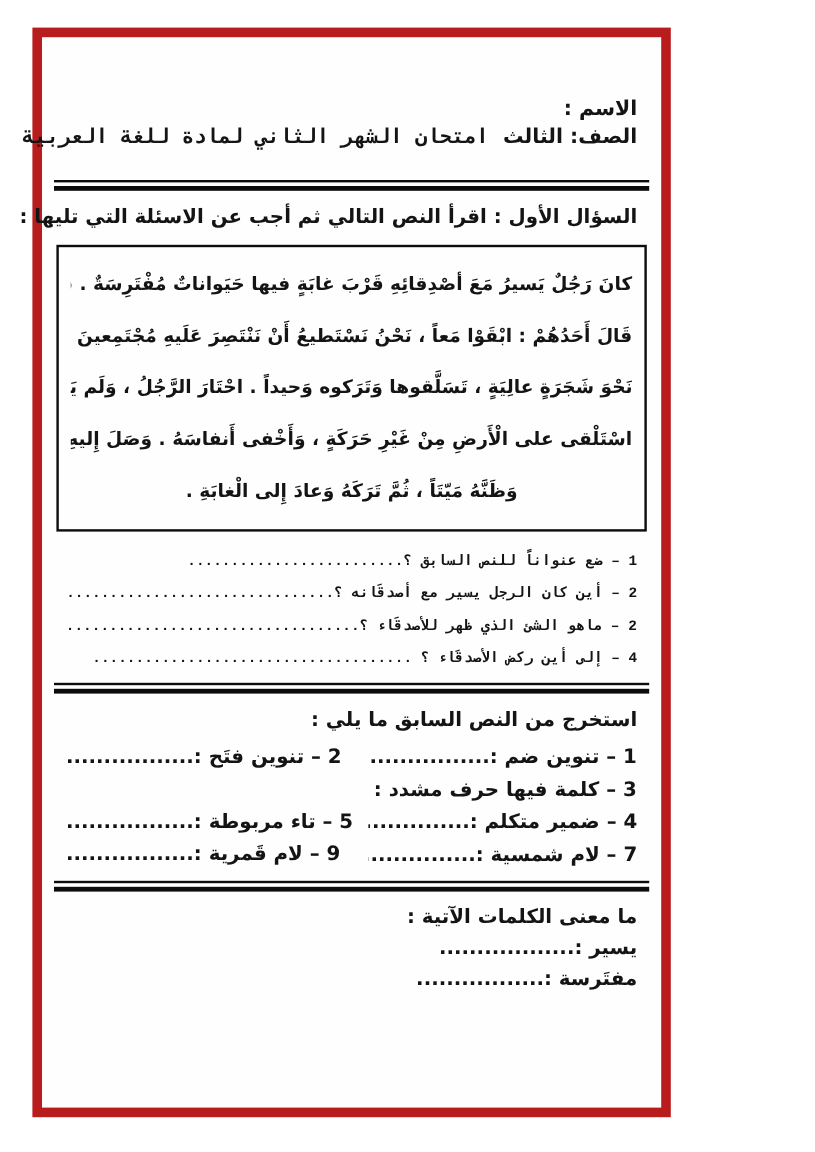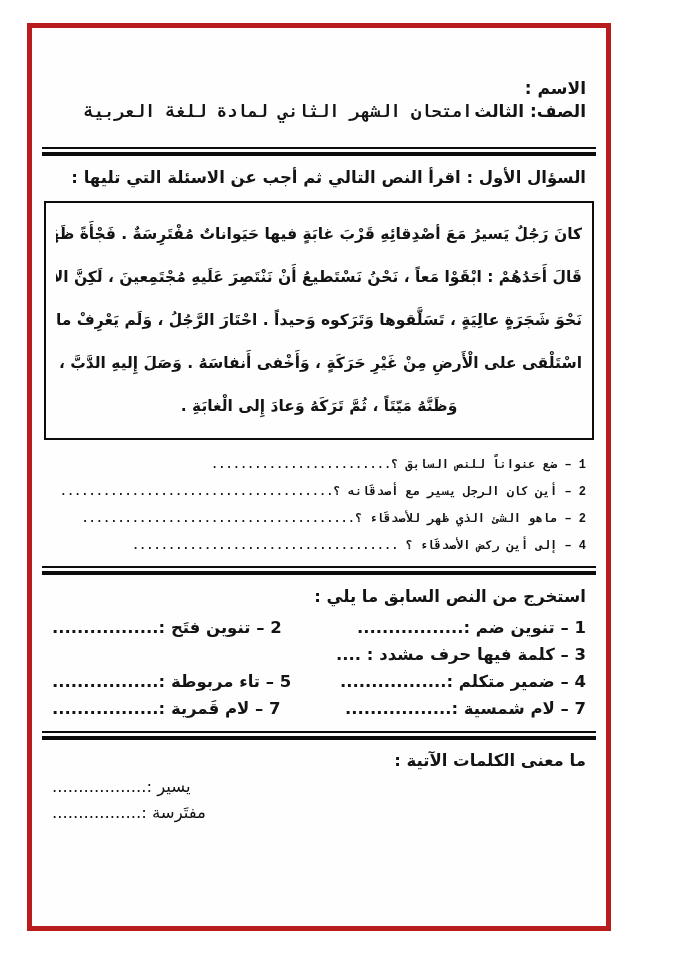--- a/index.html
+++ b/index.html
@@ -1,43 +1,43 @@
 <!DOCTYPE html>
 <html lang="ar"><head>
 <meta charset="utf-8">
 <style>
   html,body{margin:0;padding:0;}
   body{
     width:679px;height:960px;position:relative;background:#ffffff;
     font-family:"DejaVu Sans","Liberation Sans",sans-serif;color:#141414;
   }
   .sheet{
-    position:absolute;left:27px;top:23px;width:584px;height:908px;
-    box-sizing:border-box;border:5px solid #b91c1c;background:#fefefe;
+    position:absolute;left:27px;top:23px;width:532px;height:908px;
+    box-sizing:border-box;border:8px solid #b91c1c;background:#fefefe;
   }
   .content{direction:rtl;padding:0 20px;box-sizing:border-box;}
   .name-line{margin-top:49px;font-size:17px;font-weight:bold;line-height:22px;text-align:right;}
   .header-row{display:flex;align-items:baseline;font-weight:bold;font-size:17px;line-height:24px;}
-  .class-label{white-space:nowrap;}
+  .class-label{white-space:nowrap;margin-left:12px;}
   .exam-title{flex:1;text-align:center;padding-left:30px;white-space:nowrap;font-family:Liberation Mono, monospace;}
   .rule{height:3px;border-top:2px solid #0c0c0c;border-bottom:4px solid #0c0c0c;margin:22px -10px 0;}
   .rule.r2{margin-top:6px;}
   .rule.r3{margin-top:9px;}
   .instruction{margin-top:9px;font-size:16.5px;font-weight:bold;line-height:26px;text-align:right;white-space:nowrap;}
   .instruction.s2{margin-top:9px;}
   .instruction.s3{margin-top:8px;}
   .passage-box{margin:10px -8px 0;border:2px solid #0c0c0c;padding:10px 10px;background:#fefefe;}
   .p-line{font-size:15.5px;font-weight:bold;line-height:43px;text-align:center;white-space:nowrap;overflow:hidden;}
   .questions{margin-top:12px;}
   .q-line{font-size:12px;font-weight:bold;line-height:27px;text-align:right;white-space:nowrap;overflow:hidden;font-family:Liberation Mono, monospace;}
   .ex-rows{margin-top:4px;}
   .ex-row{display:flex;font-weight:bold;font-size:16.5px;line-height:27px;}
   .ex-right{flex:0 0 47%;white-space:nowrap;overflow:hidden;}
   .ex-left{flex:1;text-align:left;white-space:nowrap;overflow:hidden;}
-  .mean-line{font-size:16.5px;font-weight:normal;line-height:26px;text-align:left;white-space:nowrap;}
+  .mean-line{font-size:16.5px;font-weight:bold;line-height:26px;text-align:right;white-space:nowrap;}
 </style>
 </head>
 <body>
 
 <div class="sheet">
   <div class="content">
 
     <div class="name-line">الاسم :</div>
 
     <div class="header-row">
@@ -76,21 +76,21 @@
       <div class="ex-row">
         <span class="ex-right">3 – كلمة فيها حرف مشدد : .......................</span>
         <span class="ex-left"></span>
       </div>
       <div class="ex-row">
         <span class="ex-right">4 – ضمير متكلم :.................</span>
         <span class="ex-left">5 – تاء مربوطة :.................</span>
       </div>
       <div class="ex-row">
         <span class="ex-right">7 – لام شمسية :.................</span>
-        <span class="ex-left">7 – لام قَمرية :.................</span>
+        <span class="ex-left">9 – لام قَمرية :.................</span>
       </div>
     </div>
 
     <div class="rule r3"></div>
 
     <div class="instruction s3">ما معنى الكلمات الآتية :</div>
     <div class="mean-line">يسير :..................</div>
     <div class="mean-line">مفتَرسة :.................</div>
 
   </div>

